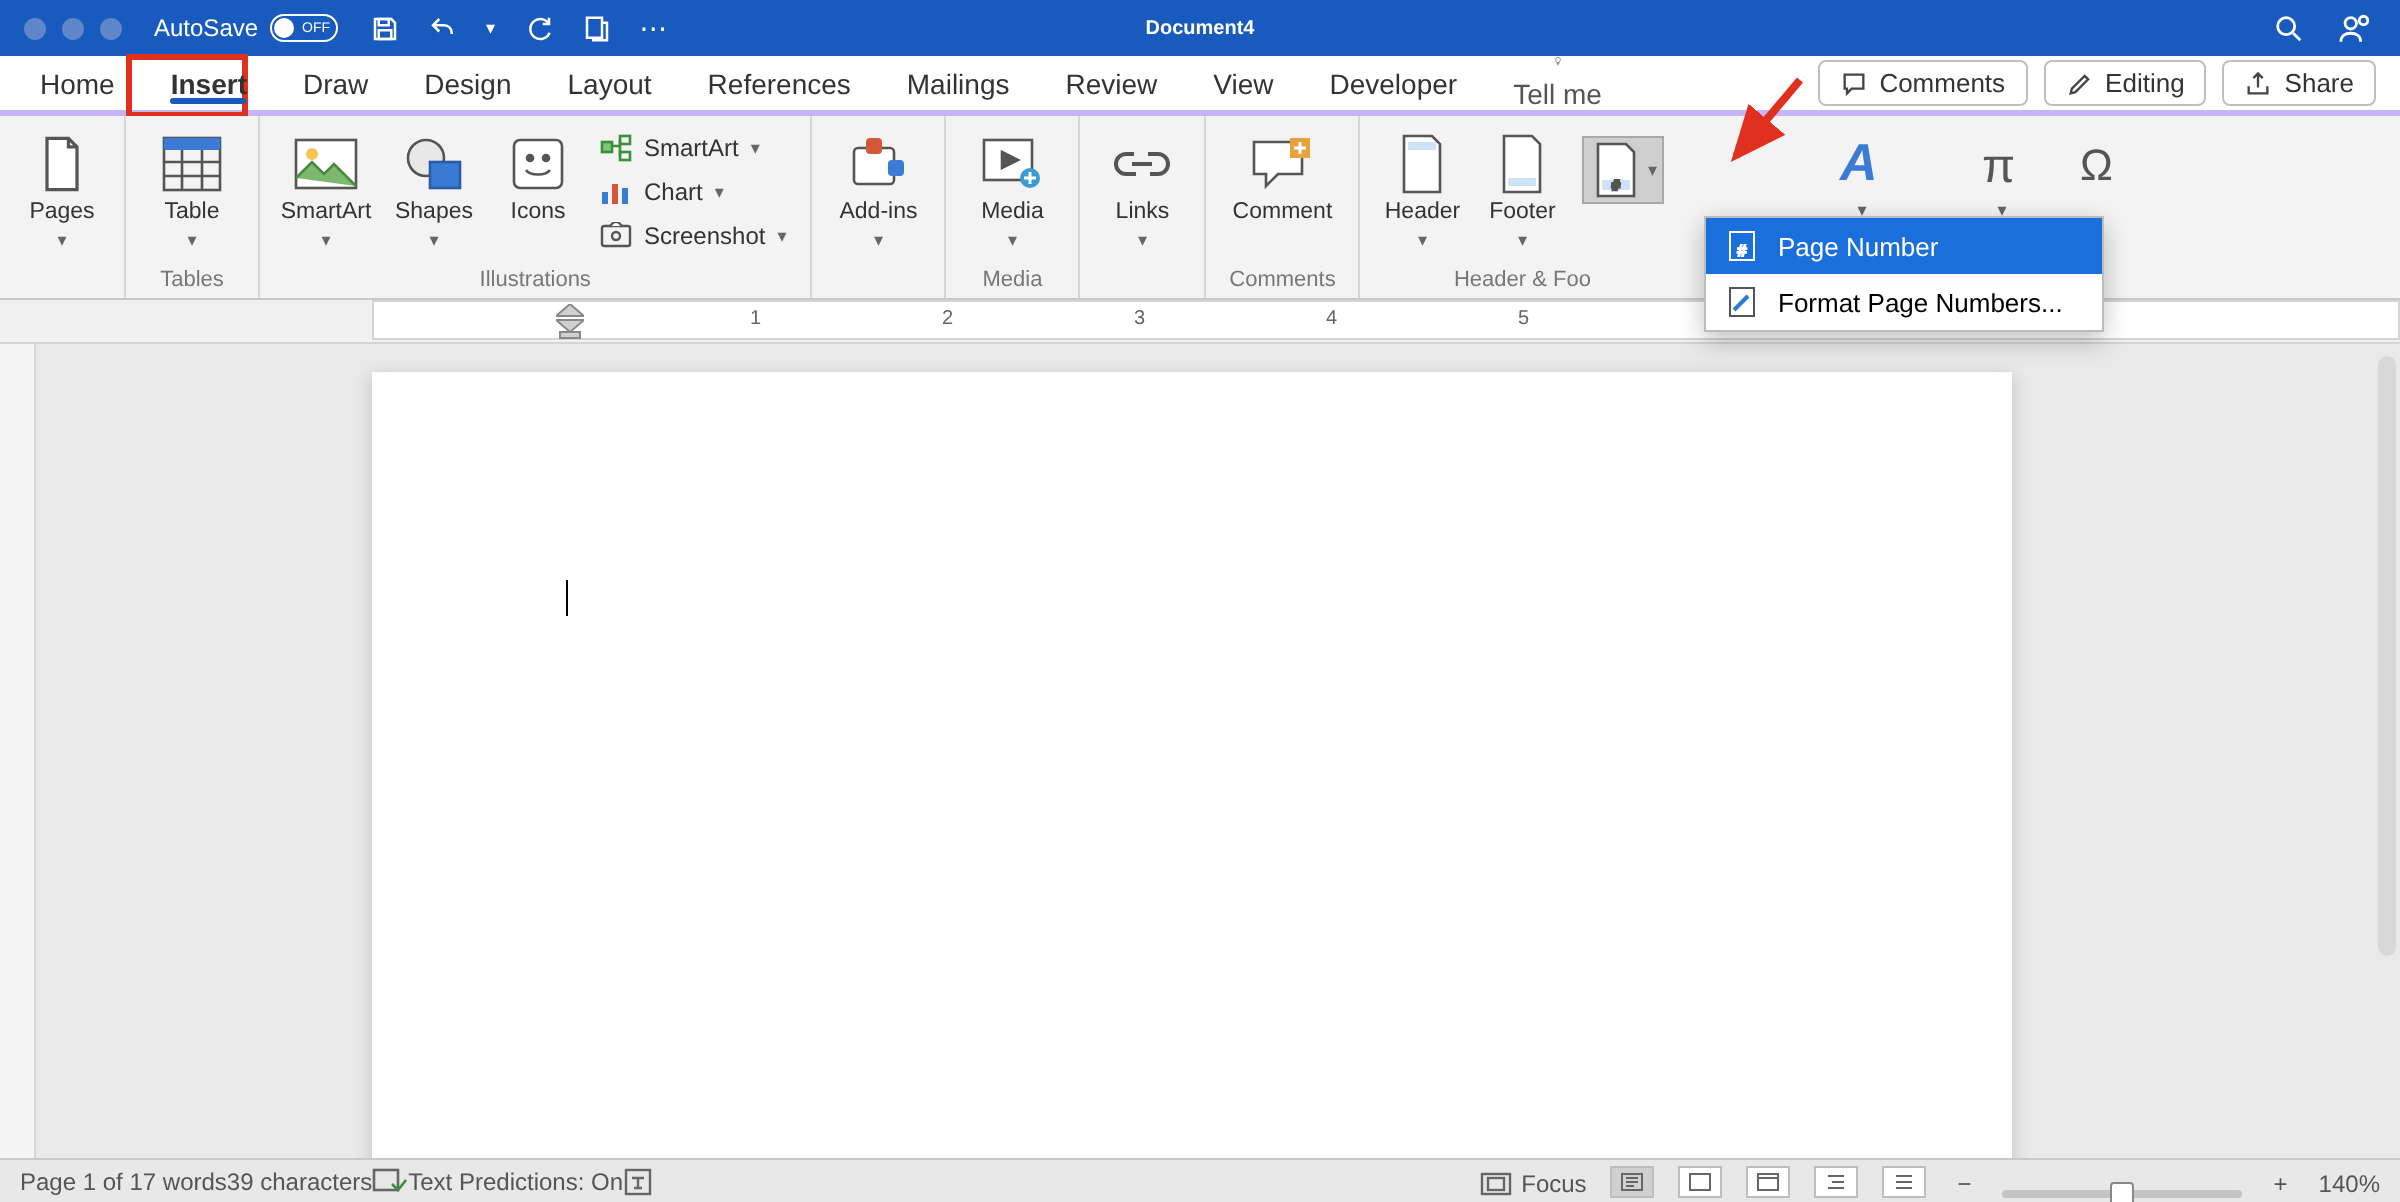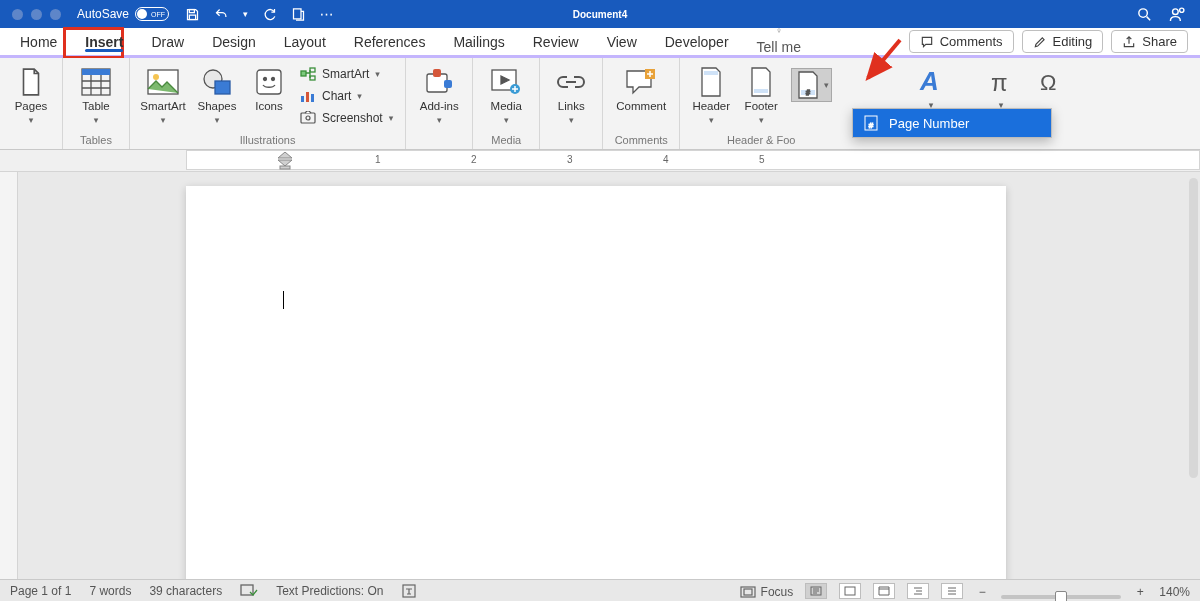--- a/index.html
+++ b/index.html
@@ -67,21 +67,21 @@
 
   
   .docwrap { position:absolute; top:172px; left:0; right:0; bottom:22px; background:#e9e9e9; overflow:hidden; }
   .vruler { position:absolute; left:0; top:0; width:18px; bottom:0; background:#f4f4f4; border-right:1px solid #d4d4d4; }
   .page { position:absolute; left:186px; top:14px; width:820px; height:800px; background:#fff; box-shadow:0 2px 8px rgba(0,0,0,.18); }
   .body-text { position:absolute; left:96px; top:104px; font-size:16px; color:#111; }
   .cursor { display:inline-block; width:1px; height:18px; background:#000; vertical-align:middle; margin-left:1px;}
   .scrollbar-v { position:absolute; right:2px; top:6px; width:9px; height:300px; background:#d7d7d7; border-radius:5px; }
 
   
-  .status { position:absolute; bottom:0; left:0; right:0; height:22px; background:#e8e8e8; border-top:1px solid #c9c9c9; display:flex; align-items:center; font-size:12px; color:#555; padding:0 10px; gap:18px; }
+  .status { position:absolute; bottom:0; left:0; right:0; height:22px; background:#e8e8e8; border-top:1px solid #c9c9c9; display:flex; align-items:center; font-size:12px; color:#555; padding:0 10px; }
   .status .right { margin-left:auto; display:flex; align-items:flex-end; gap:12px; }
   .viewbtn { width:22px; height:16px; border:1px solid #bdbdbd; background:#fff; display:flex;align-items:center;justify-content:center;}
   .viewbtn.active{ background:#d0d0d0;}
   .zoom-slider { width:120px; height:4px; background:#c4c4c4; position:relative; border-radius:2px;}
   .zoom-slider .thumb{ position:absolute; left:54px; top:-4px; width:12px; height:12px; background:#fff; border:1px solid #888; border-radius:2px;}
   .pm { width:14px; text-align:center; cursor:pointer;}
 
   svg { display:block; }
 </style>
 </head>
@@ -444,20 +444,29 @@
   <div class="menu">
     <div class="menu-item sel">
       <span class="mic">
           <svg width="14" height="16" viewBox="0 0 14 16" fill="#fff" stroke="#fff" stroke-width="1">
             <rect x="1" y="1" width="12" height="14" fill="none"></rect>
             <text x="7" y="13" font-size="8" text-anchor="middle" fill="#fff">#</text>
           </svg>
         </span>
       <span>Page Number</span>
     </div>
+    <div class="menu-item">
+      <span class="mic">
+          <svg width="14" height="16" viewBox="0 0 14 16" fill="none" stroke="#555" stroke-width="1">
+            <rect x="1" y="1" width="12" height="14"></rect>
+            <path d="M3 12l7-7" stroke="#2a7bd5" stroke-width="2"></path>
+          </svg>
+        </span>
+      <span>Format Page Numbers...</span>
+    </div>
   </div>
 
   <div class="behind">
     <span>ced</span><br><span>ool</span>
   </div>
 </div>
 
 <div class="ruler-area">
   <div class="ruler-h">
     <span class="num" style="left:188px">1</span>

